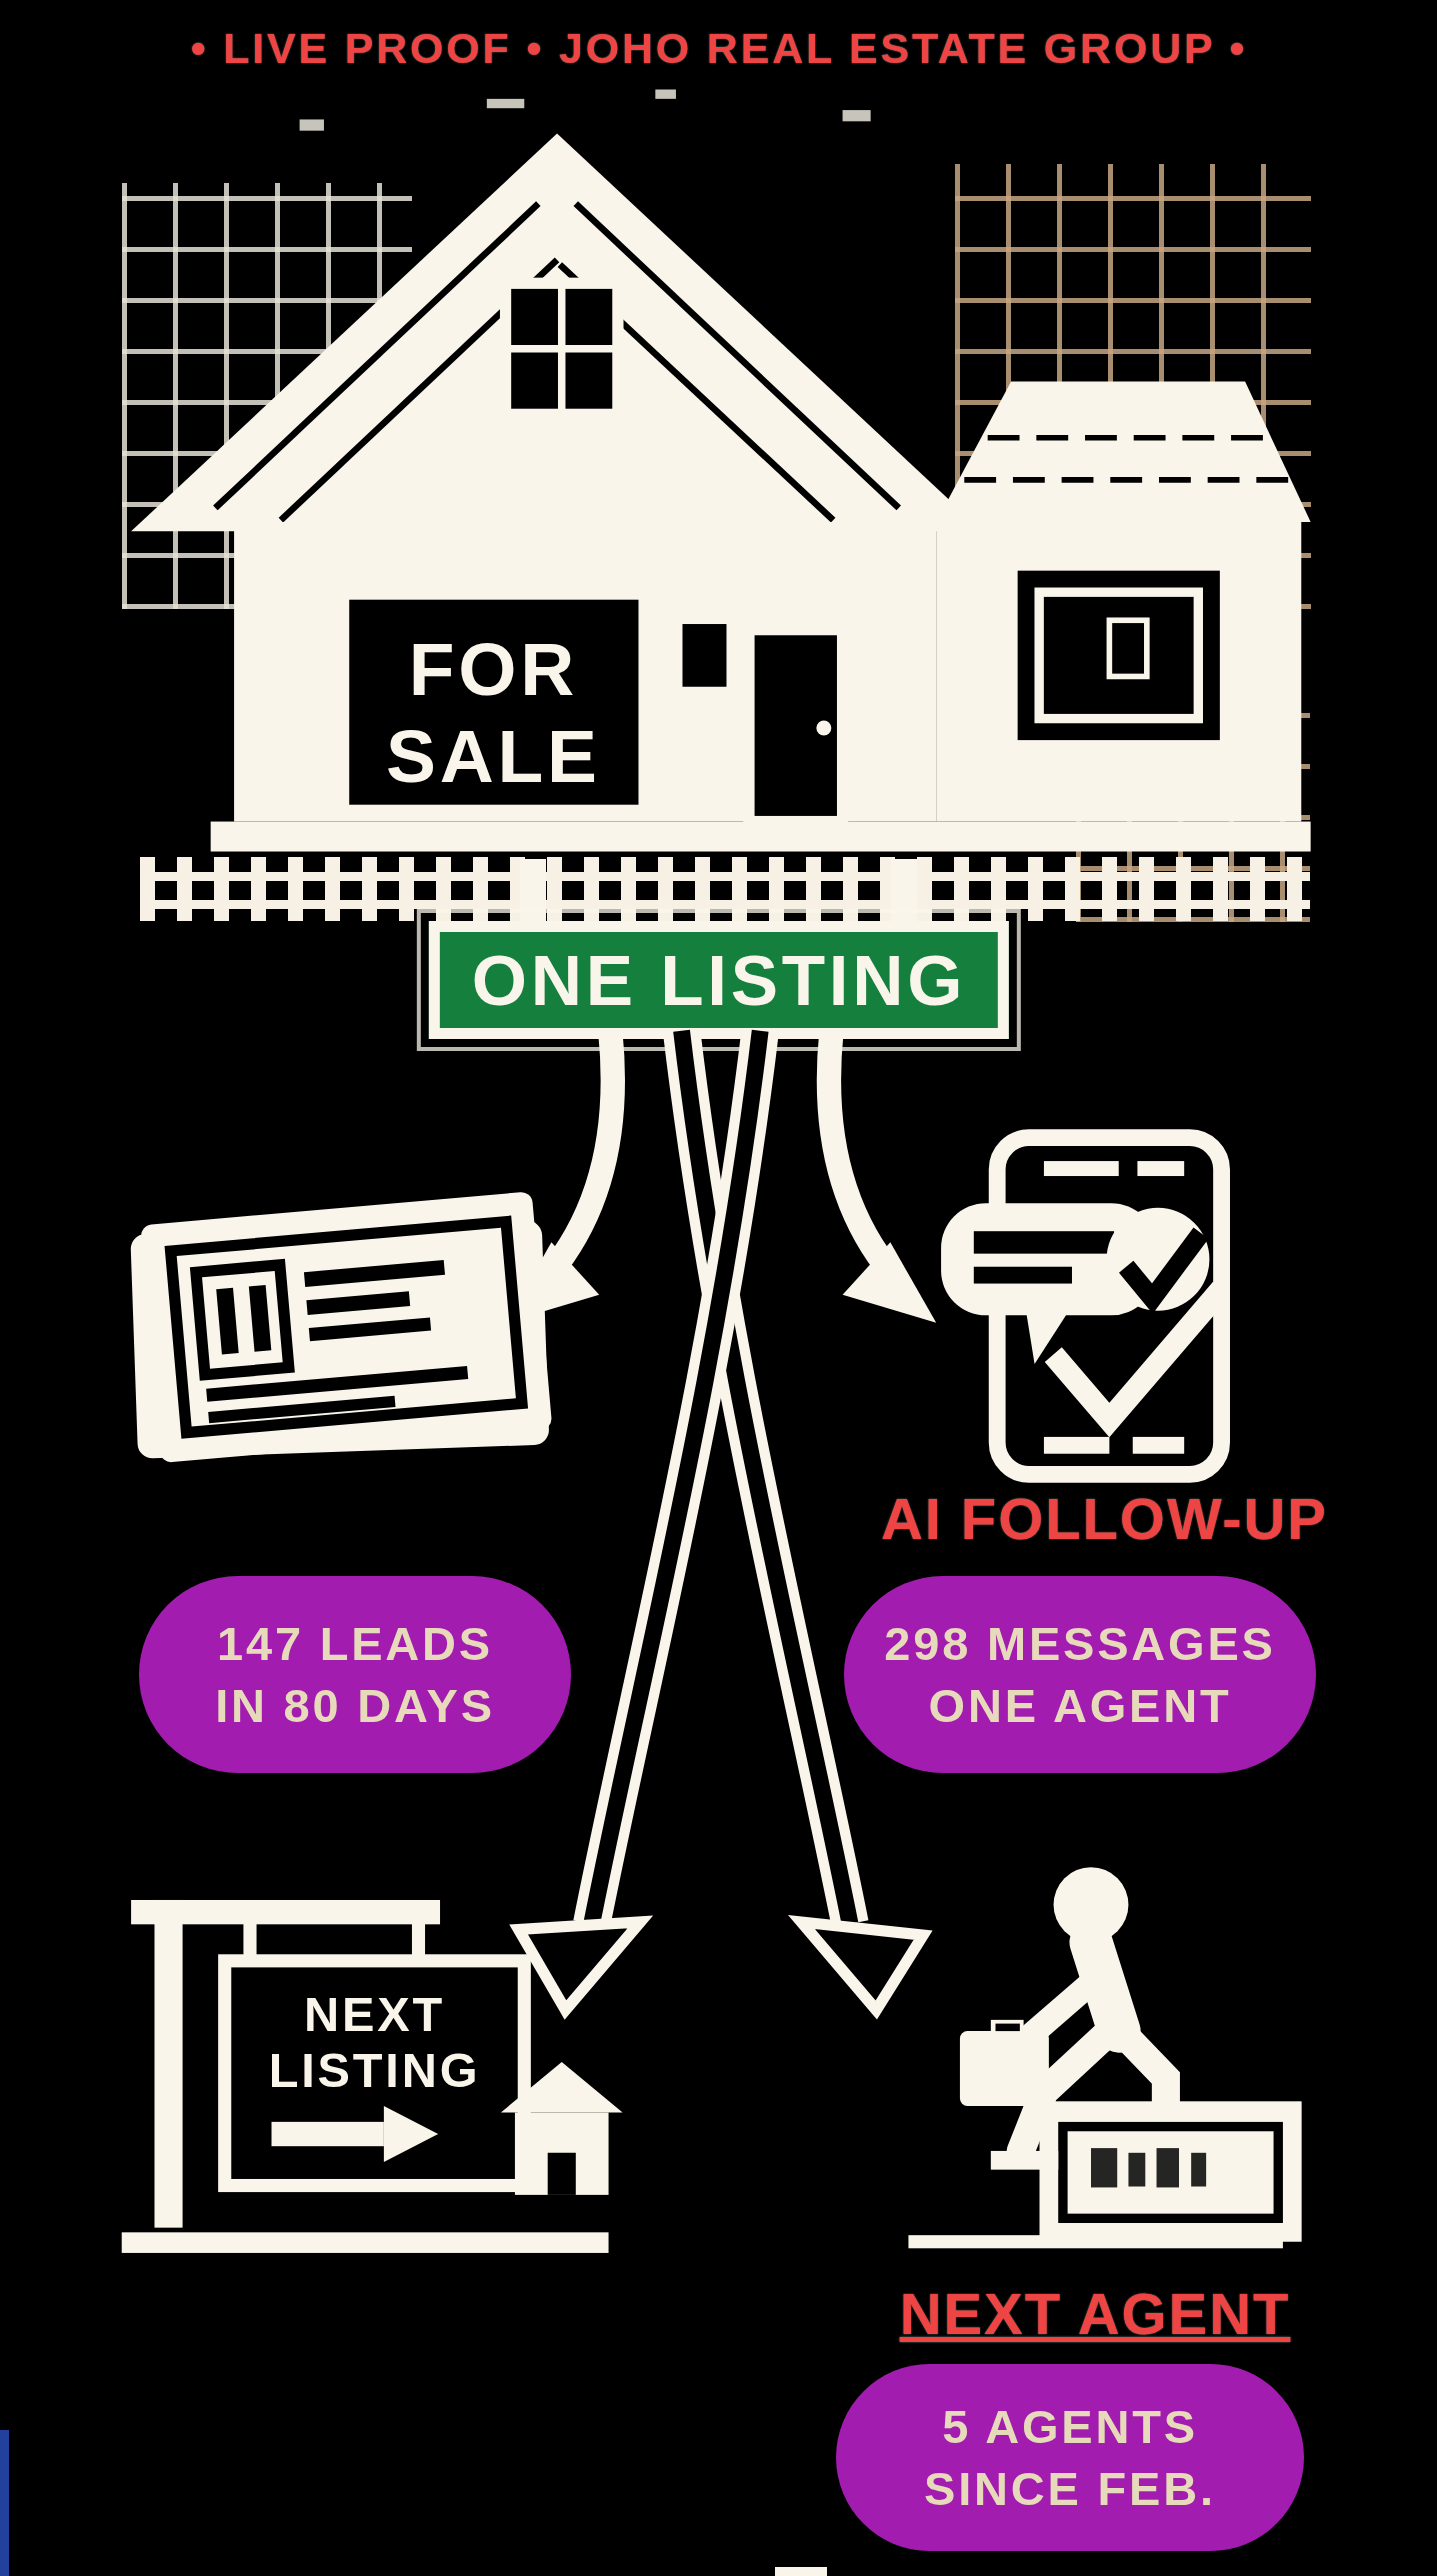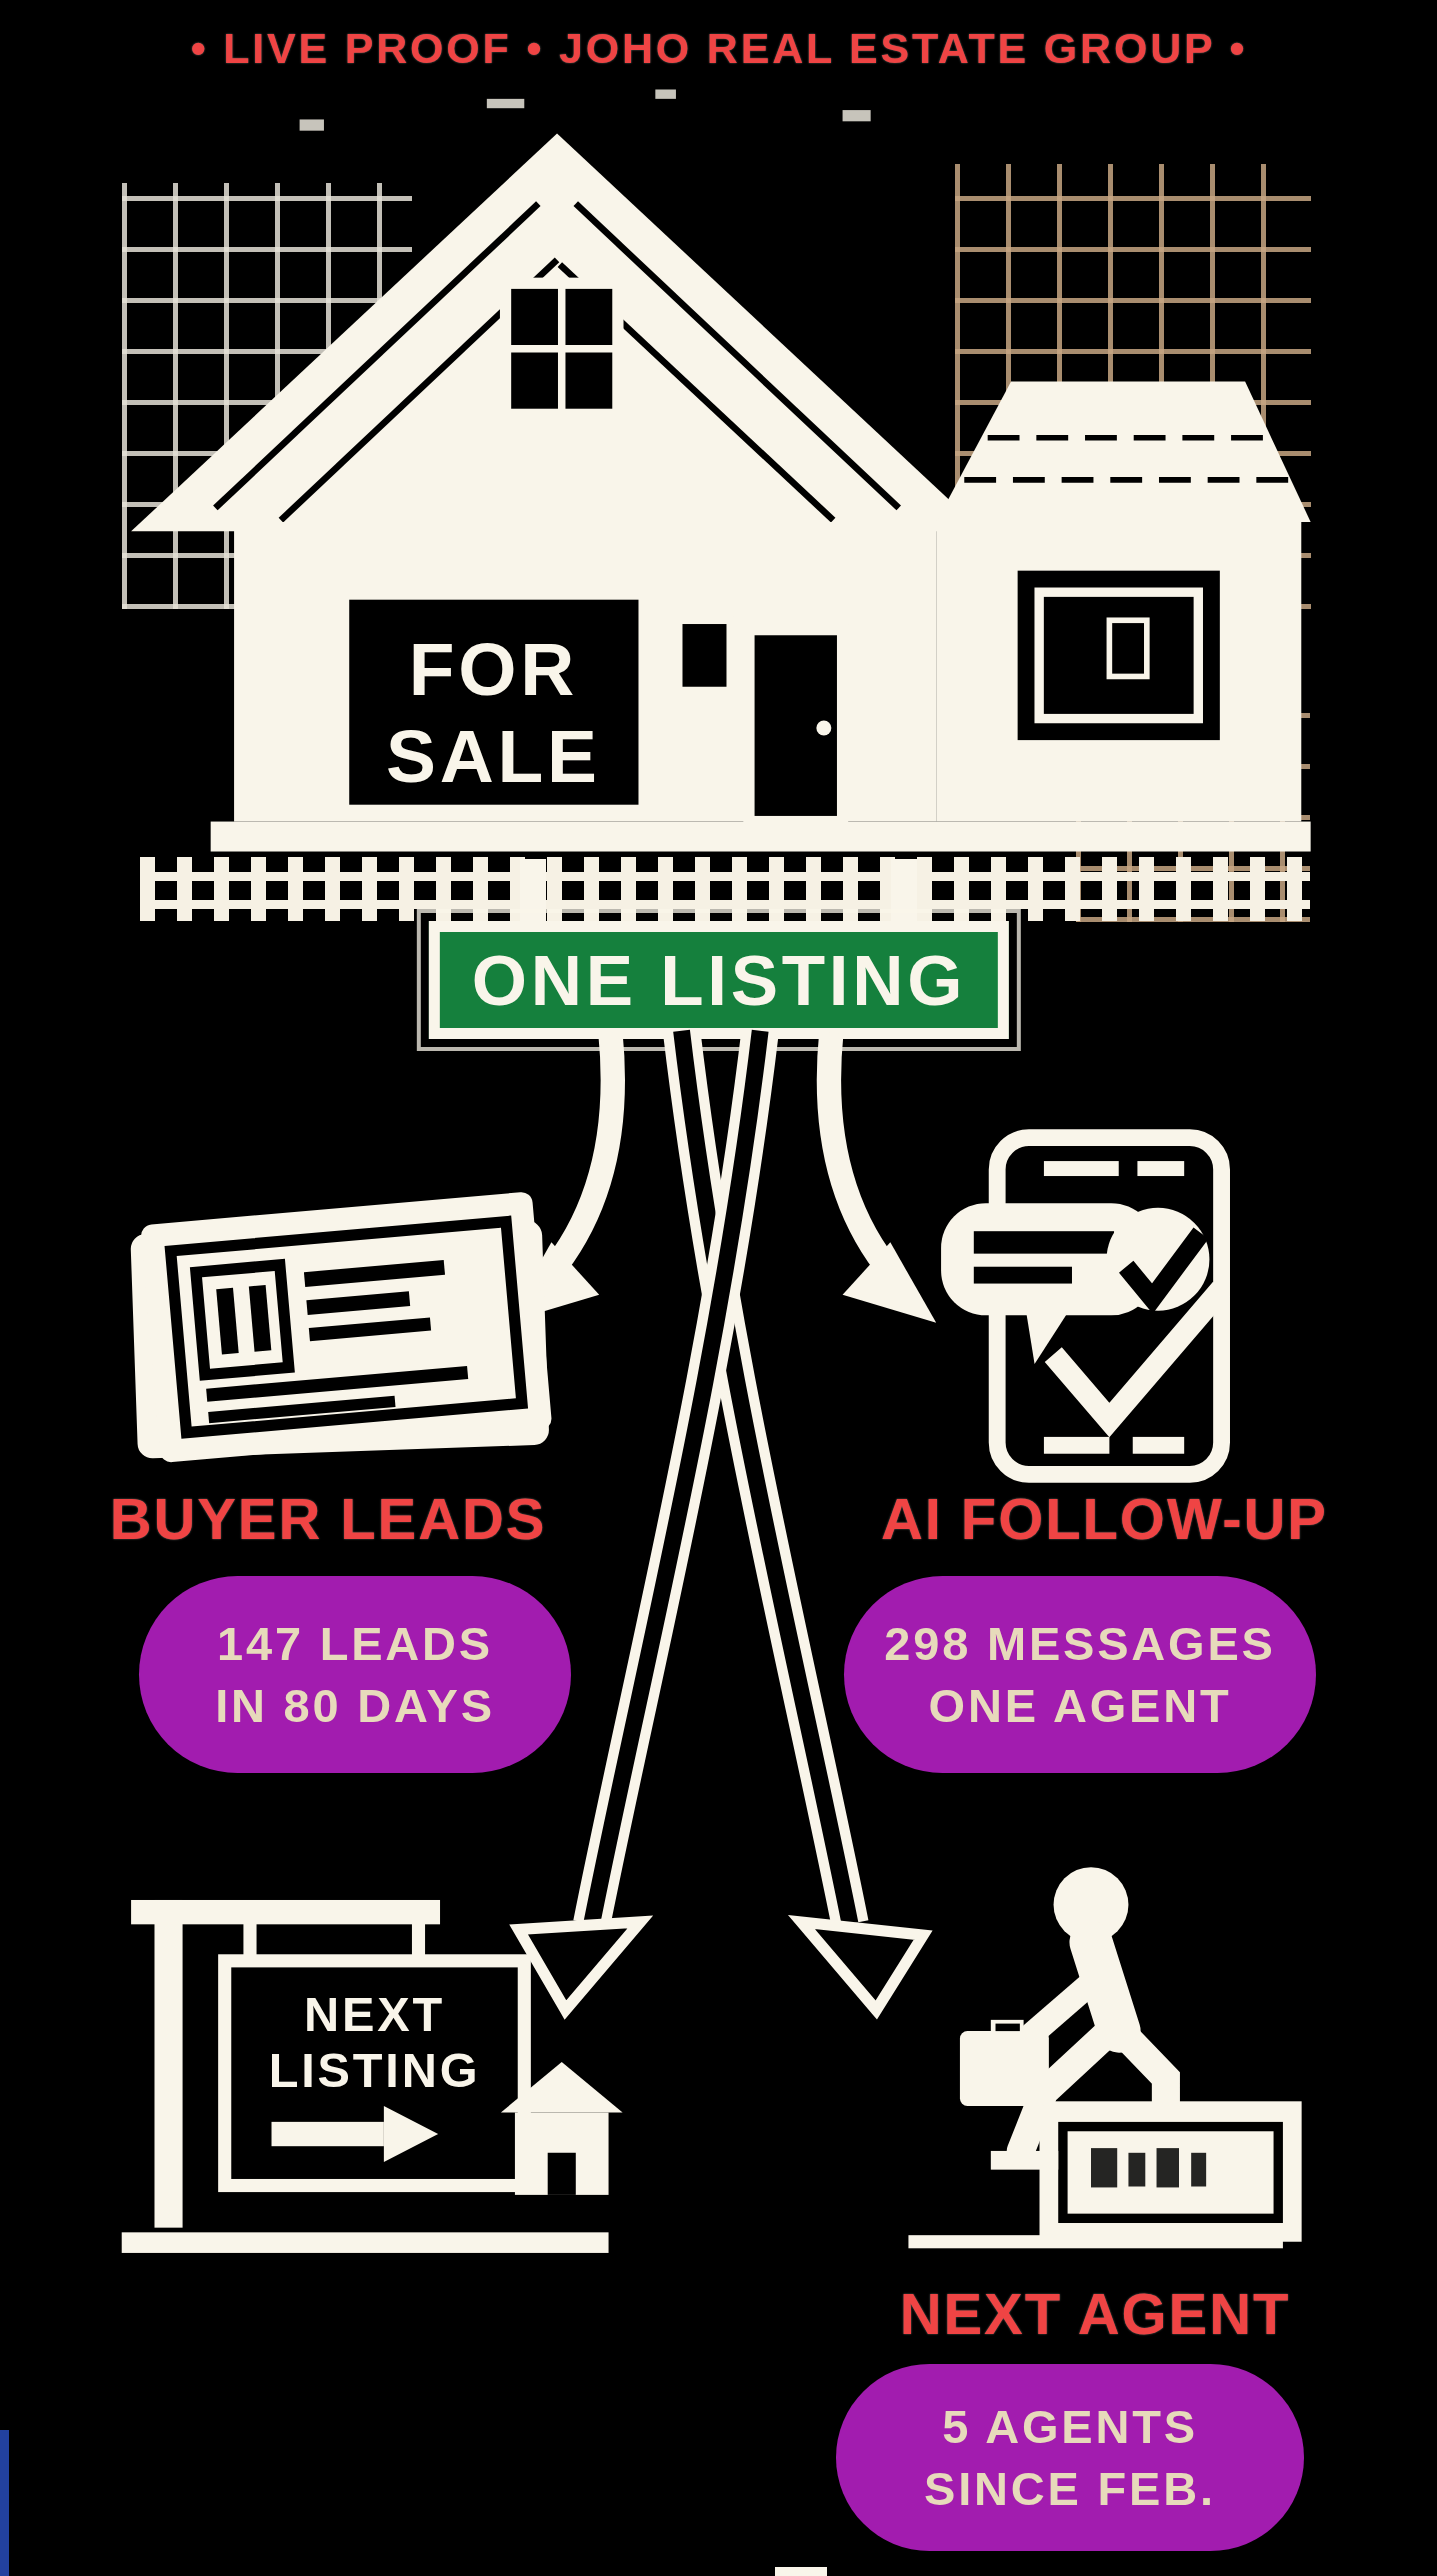--- a/index.html
+++ b/index.html
@@ -7,21 +7,21 @@
     position:relative;width:1438px;height:2576px;overflow:hidden;background:#000;
     font-family:"Liberation Sans",sans-serif;color:#f9f5ea;
   }
   .abs{position:absolute;}
   .ttl{position:absolute;font-weight:700;color:#ef4444;text-align:center;letter-spacing:1.9px;
        text-shadow:0 0 1.9px rgba(249,245,234,.45);}
   #hdr{top:24px;left:0;width:1438px;font-size:43px;letter-spacing:2.8px;}
   #t-buyer{top:1485px;left:66px;width:524px;font-size:58px;}
   #t-ai{top:1485px;left:833px;width:543px;font-size:58px;}
   #t-nextlisting{top:2280px;left:56px;width:580px;font-size:58px;}
-  #t-nextagent{top:2280px;left:833px;width:524px;font-size:58px;}
+  #t-nextagent{top:2280px;left:833px;width:524px;font-size:58px;text-decoration:underline;}
 
   .grid{position:absolute;opacity:.92;
     background-image:
       repeating-linear-gradient(0deg,  rgba(249,245,234,.85) 0 4.7px, transparent 4.7px 51px),
       repeating-linear-gradient(90deg, rgba(249,245,234,.85) 0 4.7px, transparent 4.7px 51px);}
   .grid.warm{
     background-image:
       repeating-linear-gradient(0deg,  rgba(216,180,142,.85) 0 4.7px, transparent 4.7px 51px),
       repeating-linear-gradient(90deg, rgba(216,180,142,.85) 0 4.7px, transparent 4.7px 51px);}
   #grid-l{left:122px;top:183px;width:290px;height:426px;}
@@ -173,21 +173,20 @@
       <rect x="20" y="90" width="230" height="120" rx="48" fill="#f9f5ea"></rect>
       <polygon points="110,200 160,200 120,262" fill="#f9f5ea"></polygon>
       <rect x="55" y="120" width="150" height="24" fill="#000"></rect>
       <rect x="55" y="158" width="105" height="18" fill="#000"></rect>
       <circle cx="252" cy="150" r="55" fill="#f9f5ea"></circle>
       <path d="M218,158 L246,192 L298,122" stroke="#000" stroke-width="20" fill="none"></path>
     </g>
     <path d="M140,252 L200,322 L320,182" stroke="#f9f5ea" stroke-width="24" fill="none"></path>
   </svg>
 
-  <div id="t-buyer" class="ttl">BUYER LEADS</div>
   <div id="t-ai" class="ttl">AI FOLLOW-UP</div>
 
   <div id="pill-buyer" class="pill">
     <span>147 LEADS</span>
     <span>IN 80 DAYS</span>
   </div>
   <div id="pill-ai" class="pill">
     <span>298 MESSAGES</span>
     <span>ONE AGENT</span>
   </div>

